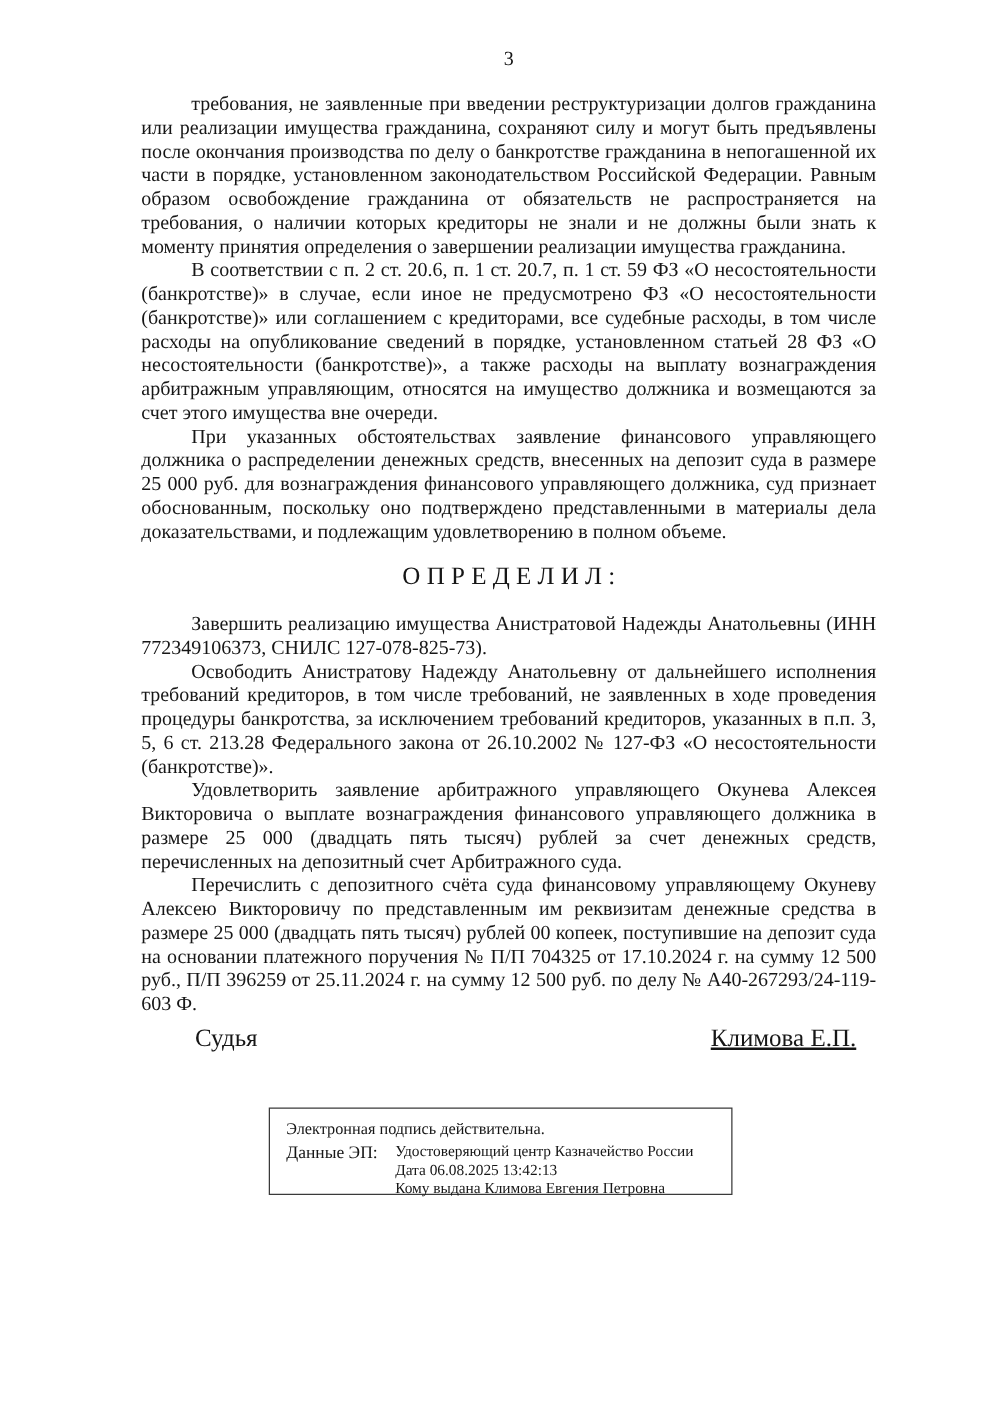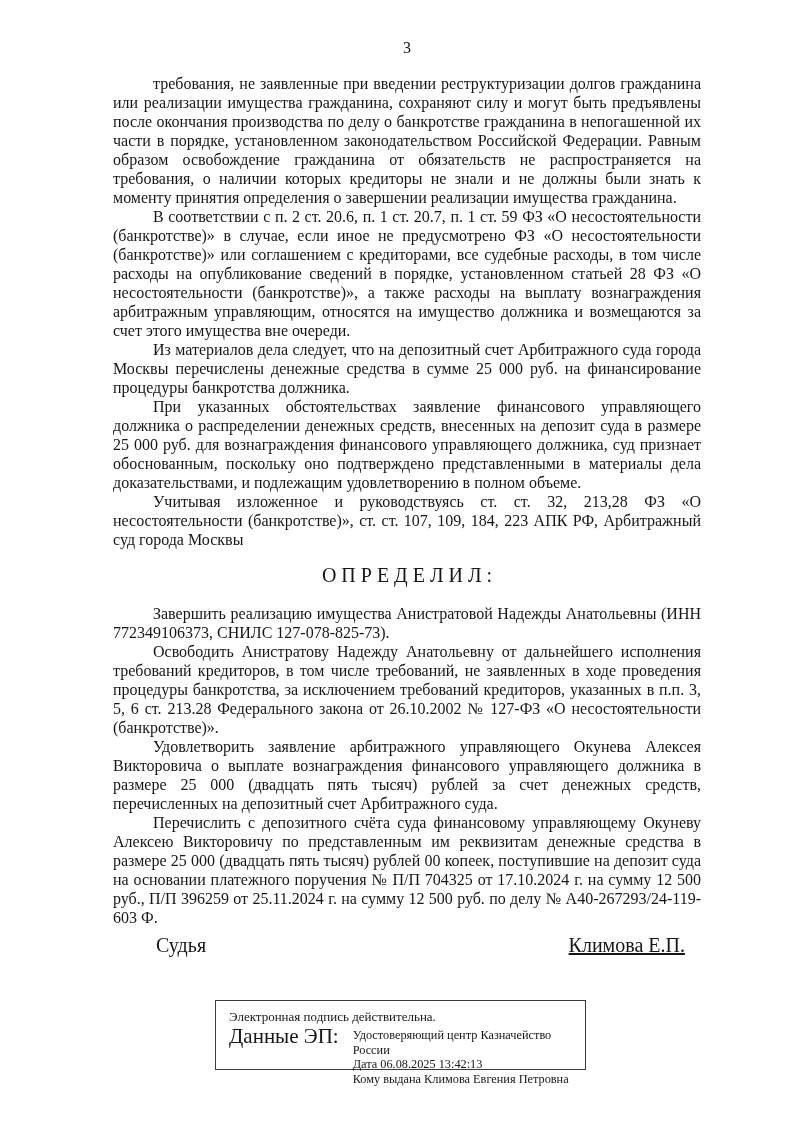--- a/index.html
+++ b/index.html
@@ -65,42 +65,40 @@
     font-size: 13px;
     line-height: 19px;
   }
   .stamp-row {
     display: flex;
     align-items: flex-start;
     margin-top: 2px;
   }
   .stamp-label {
     flex: none;
-    font-size: 21px;
+    font-size: 14px;
     line-height: 17px;
   }
   .stamp-details {
     margin-left: 14px;
     font-size: 12.3px;
     line-height: 14.5px;
   }
 </style>
 </head>
 <body>
 
 <div class="page">
   <div class="content">
 
     <div class="page-num">3</div>
 
     <p class="para">требования, не заявленные при введении реструктуризации долгов гражданина или реализации имущества гражданина, сохраняют силу и могут быть предъявлены после окончания производства по делу о банкротстве гражданина в непогашенной их части в порядке, установленном законодательством Российской Федерации. Равным образом освобождение гражданина от обязательств не распространяется на требования, о наличии которых кредиторы не знали и не должны были знать к моменту принятия определения о завершении реализации имущества гражданина.</p>
     <p class="para">В соответствии с п. 2 ст. 20.6, п. 1 ст. 20.7, п. 1 ст. 59 ФЗ «О несостоятельности (банкротстве)» в случае, если иное не предусмотрено ФЗ «О несостоятельности (банкротстве)» или соглашением с кредиторами, все судебные расходы, в том числе расходы на опубликование сведений в порядке, установленном статьей 28 ФЗ «О несостоятельности (банкротстве)», а также расходы на выплату вознаграждения арбитражным управляющим, относятся на имущество должника и возмещаются за счет этого имущества вне очереди.</p>
-    <p class="para">Из материалов дела следует, что на депозитный счет Арбитражного суда города Москвы перечислены денежные средства в сумме 25 000 руб. на финансирование процедуры банкротства должника.</p>
     <p class="para">При указанных обстоятельствах заявление финансового управляющего должника о распределении денежных средств, внесенных на депозит суда в размере 25 000 руб. для вознаграждения финансового управляющего должника, суд признает обоснованным, поскольку оно подтверждено представленными в материалы дела доказательствами, и подлежащим удовлетворению в полном объеме.</p>
-    <p class="para">Учитывая изложенное и руководствуясь ст. ст. 32, 213,28 ФЗ «О несостоятельности (банкротстве)», ст. ст. 107, 109, 184, 223 АПК РФ, Арбитражный суд города Москвы</p>
 
     <div class="ruling-heading">О П Р Е Д Е Л И Л :</div>
 
     <p class="para">Завершить реализацию имущества Анистратовой Надежды Анатольевны (ИНН 772349106373, СНИЛС 127-078-825-73).</p>
     <p class="para">Освободить Анистратову Надежду Анатольевну от дальнейшего исполнения требований кредиторов, в том числе требований, не заявленных в ходе проведения процедуры банкротства, за исключением требований кредиторов, указанных в п.п. 3, 5, 6 ст. 213.28 Федерального закона от 26.10.2002 № 127-ФЗ «О несостоятельности (банкротстве)».</p>
     <p class="para">Удовлетворить заявление арбитражного управляющего Окунева Алексея Викторовича о выплате вознаграждения финансового управляющего должника в размере 25 000 (двадцать пять тысяч) рублей за счет денежных средств, перечисленных на депозитный счет Арбитражного суда.</p>
     <p class="para">Перечислить с депозитного счёта суда финансовому управляющему Окуневу Алексею Викторовичу по представленным им реквизитам денежные средства в размере 25 000 (двадцать пять тысяч) рублей 00 копеек, поступившие на депозит суда на основании платежного поручения № П/П 704325 от 17.10.2024 г. на сумму 12 500 руб., П/П 396259 от 25.11.2024 г. на сумму 12 500 руб. по делу № А40-267293/24-119-603 Ф.</p>
 
     <div class="signature-row">
       <span class="judge-label">Судья</span>

